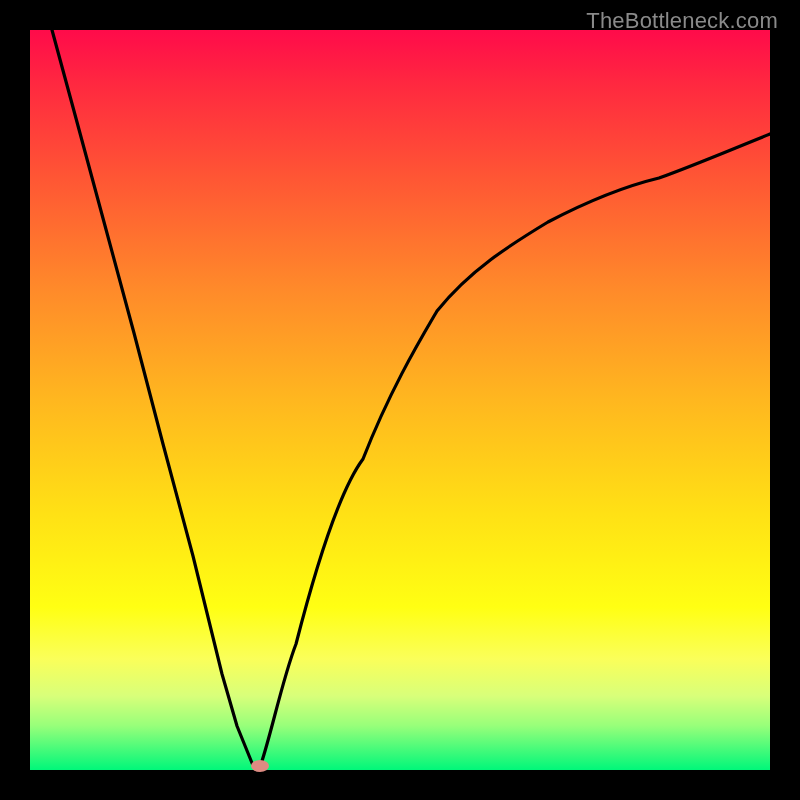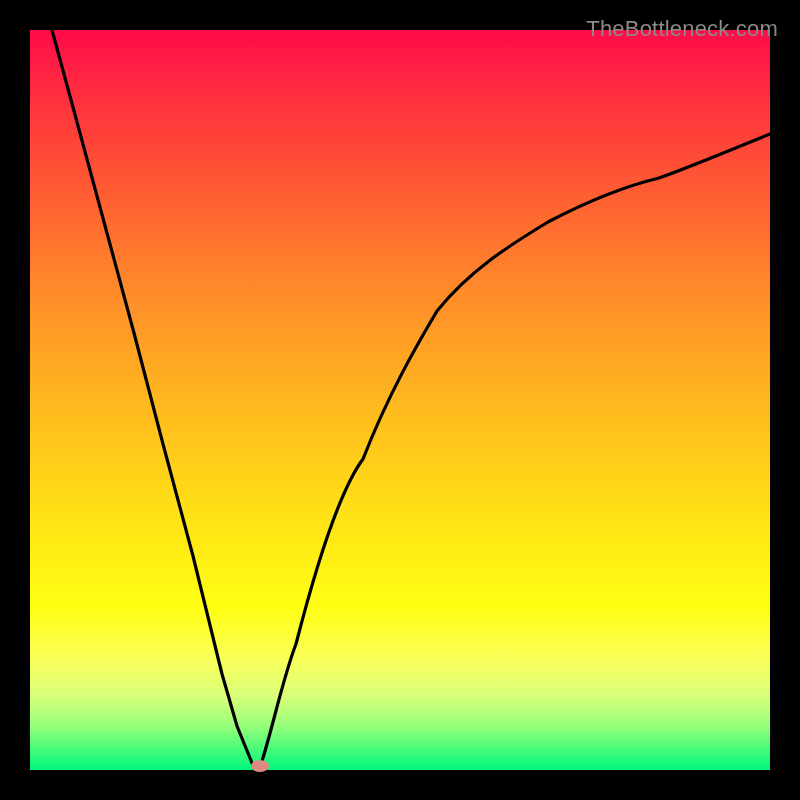--- a/index.html
+++ b/index.html
@@ -25,21 +25,21 @@
       #ffb71f 50%,
       #ffe015 65%,
       #ffff13 78%,
       #faff5a 85%,
       #d8ff7a 90%,
       #98ff7a 94%,
       #00f77a 100%);
   }
   .watermark {
     position: absolute;
-    top: 16px;
+    top: 8px;
     right: 22px;
     color: #8a8a8a;
     font-size: 22px;
     font-weight: 400;
     letter-spacing: 0.2px;
   }
   svg.curve {
     position: absolute;
     top: 30px;
     left: 30px;

